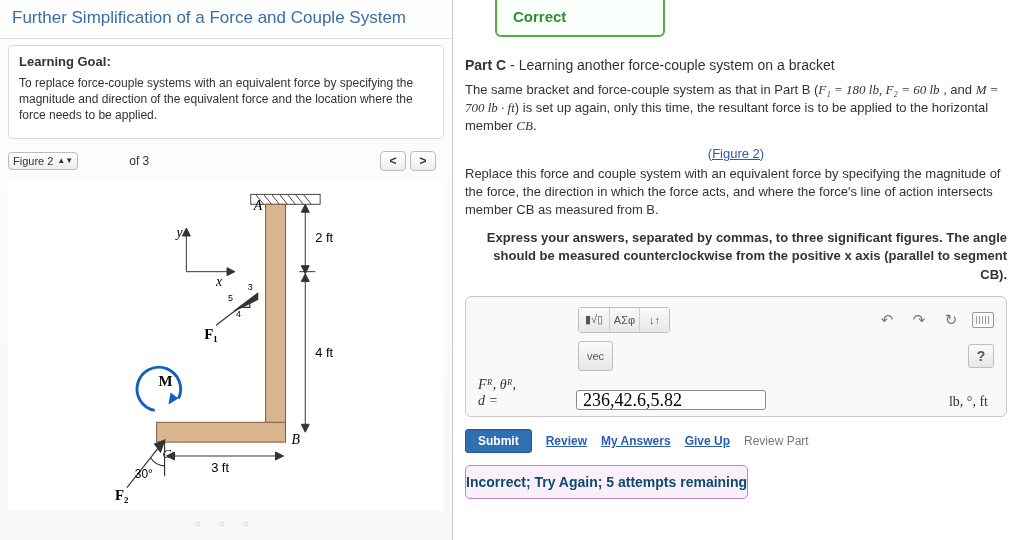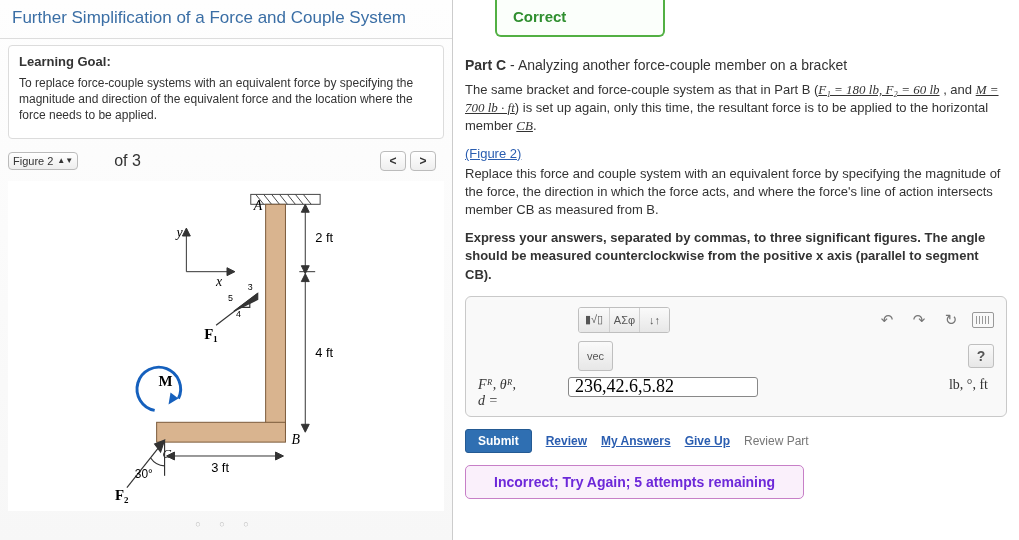--- a/index.html
+++ b/index.html
@@ -49,21 +49,21 @@
     border: 1px solid #bbb;
     border-radius: 4px;
     background: linear-gradient(#fff,#eee);
     font-size: 11px;
     padding: 2px 4px;
     display: inline-flex;
     align-items: center;
     gap: 4px;
   }
   .fig-select .tri { font-size: 8px; display:inline-block; line-height:1; }
-  .fig-of { font-size: 16px; margin-left: 0; }
+  .fig-of { font-size: 12px; margin-left: 15px; }
   .nav-btns { margin-left: auto; display: flex; gap: 4px; margin-right: 8px; }
   .nav-btn {
     width: 26px; height: 20px;
     border: 1px solid #bbb;
     border-radius: 4px;
     background: linear-gradient(#fff,#eee);
     display:flex;align-items:center;justify-content:center;
     font-size: 12px; font-weight: bold;
     cursor: pointer;
   }
@@ -91,24 +91,24 @@
     color: #2f8f2f;
     font-weight: bold;
     font-size: 15px;
     margin: 0 0 20px 30px;
     width: 170px;
     background: #fbfffb;
   }
   .partc-title { font-size: 14px; margin: 4px 0 8px 0; }
   .partc-title b { font-weight: bold; }
   .rc-text { font-size: 13px; line-height: 1.4; margin-bottom: 10px; }
-  .rc-text .math { font-family: 'Times New Roman', serif; text-decoration: underline; }
+  .rc-text .math { font-family: 'Times New Roman', serif; }
   .fig-link { color: #2a5db0; text-decoration: underline; cursor:pointer; }
-  .fig-link-row { text-align: left; margin: 2px 0 4px 0; }
-  .bold { font-weight: bold; }
+  .fig-link-row { text-align: center; margin: 2px 0 4px 0; }
+  .bold { font-weight: bold; text-align: right; }
   .italic { font-style: italic; }
 
   .answer-panel {
     border: 1px solid #c9c9c9;
     border-radius: 6px;
     background: #f9f9f9;
     padding: 10px 12px 6px 12px;
     margin-top: 12px;
   }
   .toolbar {
@@ -144,21 +144,21 @@
     background:linear-gradient(#fafafa,#e7e7e7);
     font-size:11px; padding: 8px 8px; cursor:pointer; color:#555;
   }
   .q-mark {
     margin-left: auto;
     border:1px solid #bfbfbf; border-radius:3px;
     background:linear-gradient(#fafafa,#e7e7e7);
     width:26px;height:24px;display:flex;align-items:center;justify-content:center;
     font-size:14px;color:#555;cursor:pointer;font-weight:bold;
   }
-  .input-row { display:flex; align-items:flex-start; }
+  .input-row { display:flex; align-items:flex-end; gap:8px; }
   .lhs {
     font-family:'Times New Roman', serif;
     font-size: 14px;
     width: 90px;
     text-align: left;
     line-height: 1.2;
   }
   .answer-input {
     flex: 1;
     max-width: 190px;
@@ -190,22 +190,22 @@
     font-weight: bold;
     cursor: pointer;
   }
   .link { color:#2a5db0; text-decoration: underline; font-size:12px; cursor:pointer; font-weight:bold;}
   .review { color:#777; font-size:12px; }
   .feedback {
     margin-top: 12px;
     border: 1px solid #c77fc7;
     background: #faf0fb;
     border-radius: 5px;
-    padding: 8px 28px;
-    color: #6d28d9;
+    padding: 8px 0;
+    color: #0c4a6e;
     font-weight: bold;
     font-size: 14px;
     display:inline-block;
   }
 </style>
 </head>
 <body>
 
 <div class="left-col">
   <div class="title-bar">Further Simplification of a Force and Couple System</div>
@@ -314,21 +314,21 @@
     </svg>
   </div>
 
   <div class="dots">○ ○ ○</div>
 </div>
 
 <div class="right-col">
   <div class="correct-box">Correct</div>
 
   <div class="partc-title">
-    <b>Part C</b><span> - Analyzing another force-couple member on a bracket</span>
+    <b>Part C</b><span> - Learning another force-couple system on a bracket</span>
   </div>
 
   <div class="rc-text">
     <span>The same bracket and force-couple system as that in Part B (</span><span class="math italic">F₁ = 180 lb, F₂ = 60 lb</span><span> , and </span><span class="math italic">M = 700 lb · ft</span><span>) is set up again, only this time, the resultant force is to be applied to the horizontal member </span><span class="math italic">CB</span><span>.</span>
   </div>
 
   <div class="fig-link-row">
     <span class="fig-link">(Figure 2)</span>
   </div>
 

